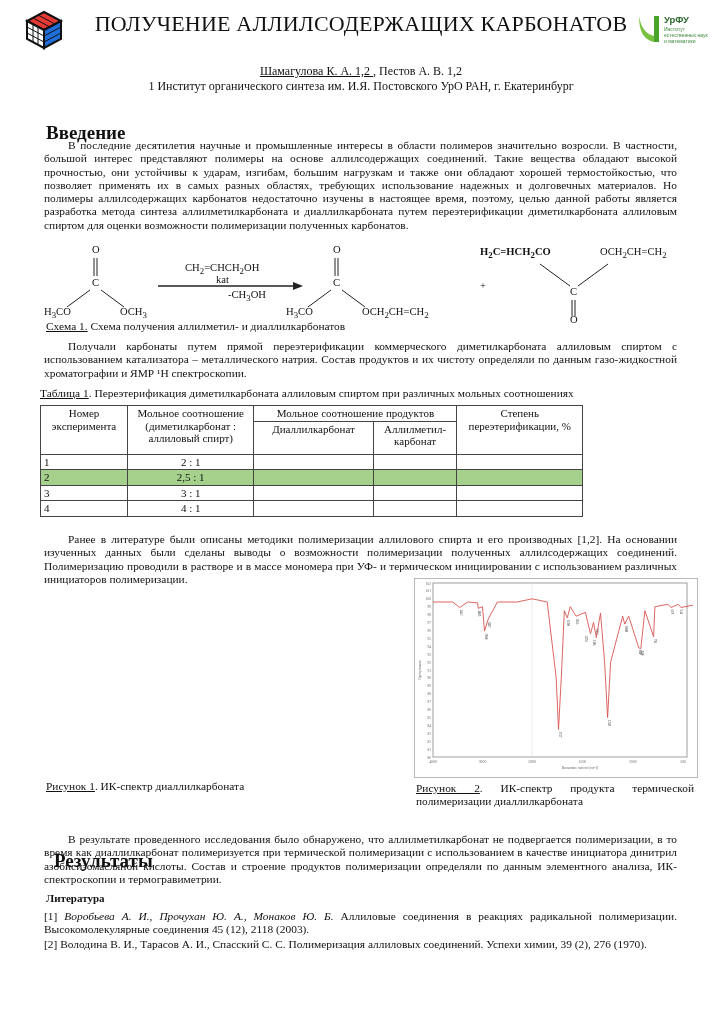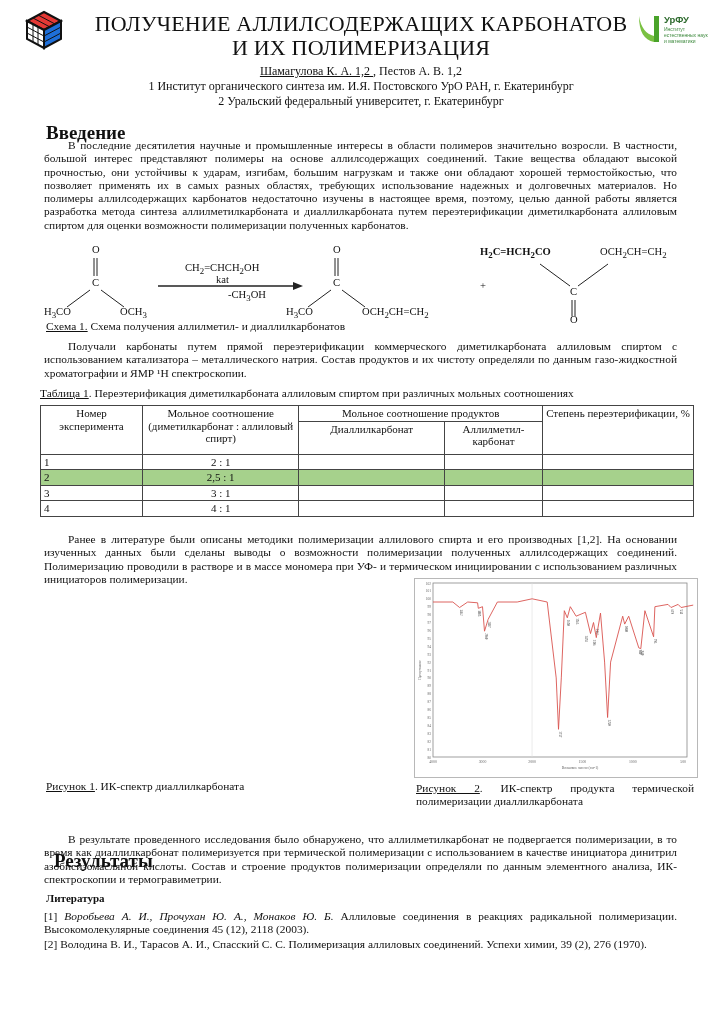--- a/index.html
+++ b/index.html
@@ -48,27 +48,25 @@
   <div class="abs" style="left:26px;top:2px;font-family:'Liberation Sans',sans-serif;font-size:9.5px;font-weight:bold;color:#2f6b2f;">УрФУ</div>
   <div class="abs" style="left:26px;top:14px;font-family:'Liberation Sans',sans-serif;font-size:5px;line-height:6px;color:#3f8a3f;">
     <div>Институт</div>
     <div>естественных наук</div>
     <div>и математики</div>
   </div>
 </div>
 
 <div class="abs title">
   <div>ПОЛУЧЕНИЕ АЛЛИЛСОДЕРЖАЩИХ КАРБОНАТОВ</div>
-  <div>И ИХ ПОЛИМЕРИЗАЦИЯ</div>
 </div>
 
 <div class="abs authors">
   <div><u>Шамагулова К. А. 1,2 </u><span>, Пестов А. В. 1,2</span></div>
   <div>1 Институт органического синтеза им. И.Я. Постовского УрО РАН, г. Екатеринбург</div>
-  <div>2 Уральский федеральный университет, г. Екатеринбург</div>
 </div>
 
 <div class="abs h2" style="left:46px;top:122px;">Введение</div>
 <div class="abs para" style="left:44px;top:139px;width:633px;">В последние десятилетия научные и промышленные интересы в области полимеров значительно возросли. В частности, большой интерес представляют полимеры на основе аллилсодержащих соединений. Такие вещества обладают высокой прочностью, они устойчивы к ударам, изгибам, большим нагрузкам и также они обладают хорошей термостойкостью, что позволяет применять их в самых разных областях, требующих использование надежных и долговечных материалов. Но полимеры аллилсодержащих карбонатов недостаточно изучены в настоящее время, поэтому, целью данной работы является разработка метода синтеза аллилметилкарбоната и диаллилкарбоната путем переэтерификации диметилкарбоната аллиловым спиртом для оценки возможности полимеризации полученных карбонатов.</div>
 
 <div class="abs" style="left:40px;top:244px;width:660px;height:76px;">
   <svg class="abs" style="left:0;top:0;" width="660" height="76" viewBox="0 0 660 76">
 
     <line x1="54" y1="14" x2="54" y2="32" stroke="#222" stroke-width="1"></line>
     <line x1="57" y1="14" x2="57" y2="32" stroke="#222" stroke-width="1"></line>
@@ -109,21 +107,21 @@
   <span class="abs chem" style="left:530px;top:42px;">C</span>
   <span class="abs chem" style="left:530px;top:70px;">O</span>
 </div>
 
 <div class="abs caption" style="left:46px;top:320px;"><u>Схема 1.</u><span> Схема получения аллилметил- и диаллилкарбонатов</span></div>
 
 <div class="abs para" style="left:44px;top:340px;width:633px;">Получали карбонаты путем прямой переэтерификации коммерческого диметилкарбоната аллиловым спиртом с использованием катализатора – металлического натрия. Состав продуктов и их чистоту определяли по данным газо-жидкостной хроматографии и ЯМР ¹H спектроскопии.</div>
 
 <div class="abs caption" style="left:40px;top:387px;"><u>Таблица 1</u><span>. Переэтерификация диметилкарбоната аллиловым спиртом при различных мольных соотношениях</span></div>
 
-<table class="abs t1" style="left:40px;top:405px;width:654px;">
+<table class="abs t1" style="left:40px;top:405px;width:543px;">
   <colgroup>
       <col style="width:98px">
       <col style="width:150px">
       <col style="width:140px">
       <col style="width:94px">
       <col style="width:145px">
     </colgroup>
   <tbody>
       <tr>
     <td class="c" rowspan="2">Номер эксперимента</td>

